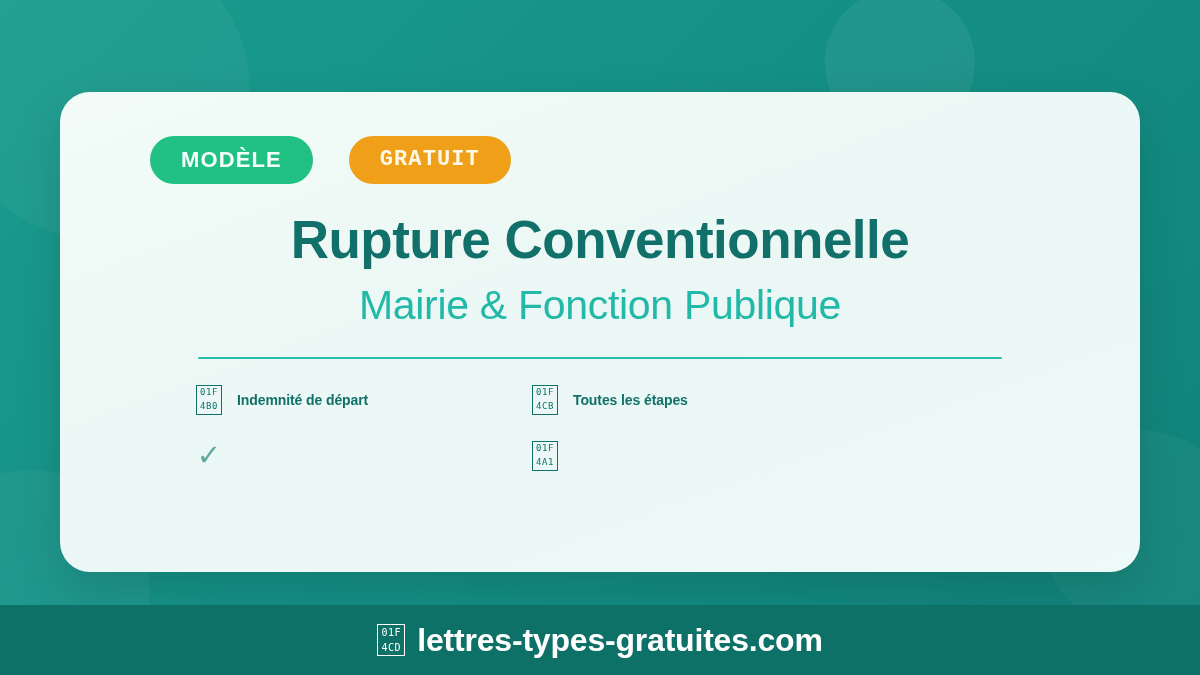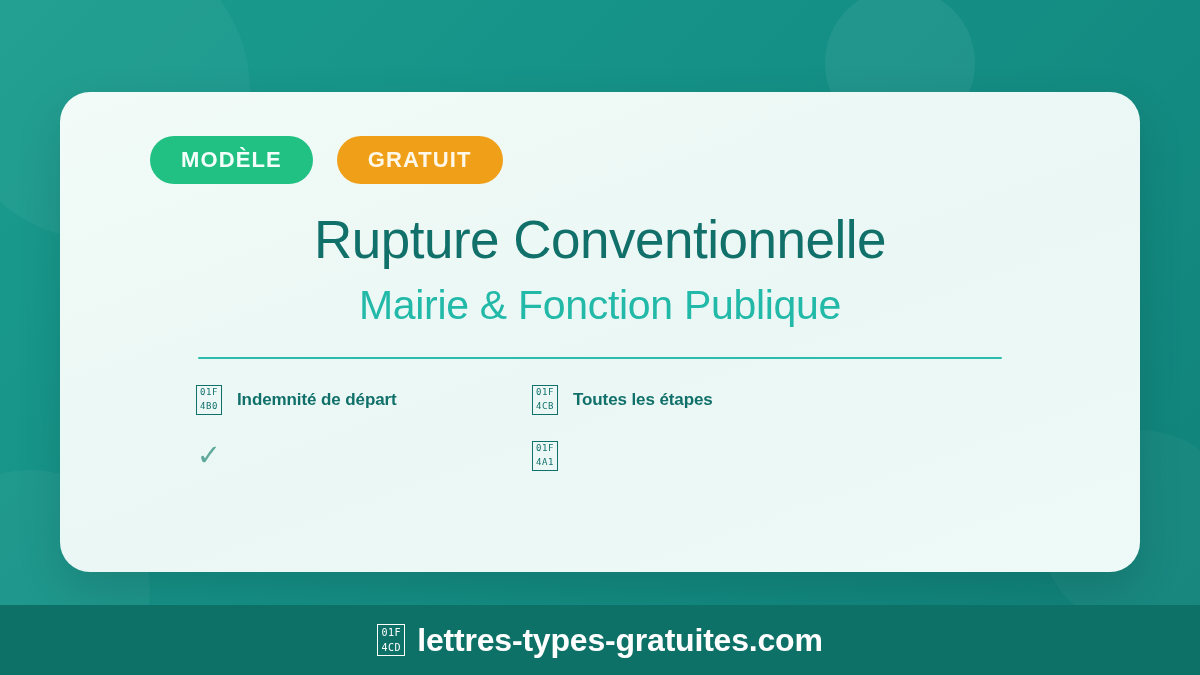--- a/index.html
+++ b/index.html
@@ -57,37 +57,37 @@
   .card {
     position:absolute;
     left:60px; top:92px; width:1080px; height:480px;
     border-radius:30px;
     background:linear-gradient(160deg,#f2fbf8 0%, #eaf7f4 55%, #eefaf7 100%);
     box-shadow:0 18px 46px rgba(0,0,0,0.13);
     padding:44px 52px 0 52px;
   }
 
   
-  .badges { display:flex; gap:24px; align-items:center; margin:0 0 0 38px; }
+  .badges { display:flex; gap:36px; align-items:center; margin:0 0 0 38px; }
   .badge {
     border-radius:999px;
     font-size:22px; font-weight:bold; letter-spacing:1.1px;
     padding:13px 31px;
     line-height:1;
     white-space:nowrap;
   }
   .badge-modele  { background:#21c083; color:#f4fffb; }
-  .badge-gratuit { background:#efa018; color:#fff8e8; }
+  .badge-gratuit { background:#efa018; color:#fff8e8;font-family:Liberation Mono, monospace; }
 
   
   .title {
     margin-top:28px;
     text-align:center;
     color:#11706a;
-    font-size:53px; font-weight:normal;
+    font-size:53px; font-weight:bold;
     letter-spacing:-0.5px;
     line-height:1.05;
   }
   .subtitle {
     margin-top:16px;
     text-align:center;
     color:#22b9a8;
     font-size:41px; font-weight:normal;
     letter-spacing:-0.3px;
     line-height:1.05;
@@ -106,21 +106,21 @@
     display:grid;
     grid-template-columns:336px 1fr;
     row-gap:26px;
     column-gap:0;
   }
   .feature {
     display:flex; align-items:center; gap:15px;
     color:#11706a;
   }
   .feature-label {
-    font-size:17px; font-weight:bold; color:#11706a;
+    font-size:14px; font-weight:bold; color:#11706a;
     white-space:nowrap; letter-spacing:-0.1px;
   }
   .check-glyph {
     flex:0 0 auto;
     width:26px; height:30px;
     display:flex; align-items:center; justify-content:center;
     font-size:29px; line-height:1;
     color:#5fa99c;
     font-family:"DejaVu Sans", sans-serif;
   }

